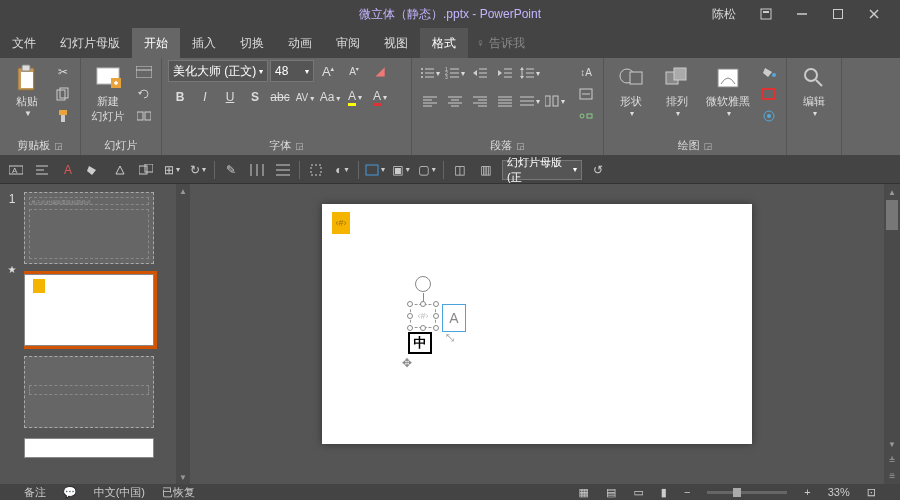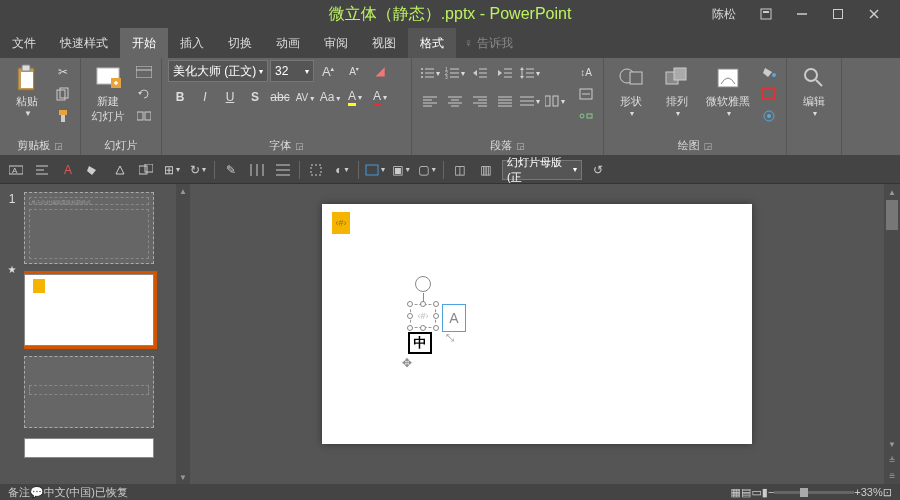--- a/index.html
+++ b/index.html
@@ -1,19 +1,19 @@
 <!DOCTYPE html>
 <html><head>
 <meta charset="utf-8">
 <style>
 * { margin: 0; padding: 0; box-sizing: border-box; font-family: "Microsoft YaHei", sans-serif; }
 body { width: 900px; height: 500px; background: #2b2b2b; overflow: hidden; color: #ddd; font-size: 12px; }
 .titlebar { height: 28px; background: #444; display: flex; align-items: center; padding: 0 8px; }
 .titlebar .spacer { flex: 1; }
-.titlebar .title { color: #bef264; font-size: 16px; position: absolute; left: 50%; transform: translateX(-50%); }
+.titlebar .title { color: #c4b5fd; font-size: 12px; position: absolute; left: 50%; transform: translateX(-50%); }
 .titlebar .user { color: #ddd; margin-right: 12px; }
 .winbtn { width: 36px; height: 24px; display: flex; align-items: center; justify-content: center; color: #ddd; }
 .menubar { height: 30px; background: #444; display: flex; align-items: stretch; }
 .menuitem { padding: 0 12px; display: flex; align-items: center; color: #ddd; cursor: pointer; }
 .menuitem.active { background: #666; color: #fff; }
 .menuitem.context { background: #555; color: #fff; }
 .tellme { display: flex; align-items: center; color: #888; margin-left: 8px; }
 .ribbon { height: 98px; background: #666; display: flex; border-bottom: 1px solid #444; }
 .group { display: flex; flex-direction: column; border-right: 1px solid #555; padding: 2px 6px 0; }
 .group-content { flex: 1; display: flex; align-items: flex-start; gap: 4px; }
@@ -59,21 +59,21 @@
 .h.tm { top: -4px; left: 50%; margin-left: -3px; } .h.bm { bottom: -4px; left: 50%; margin-left: -3px; }
 .h.lm { left: -4px; top: 50%; margin-top: -3px; } .h.rm { right: -4px; top: 50%; margin-top: -3px; }
 .ime-box { position: absolute; top: 28px; left: -2px; width: 24px; height: 22px; background: #fff; border: 2px solid #000; display: flex; align-items: center; justify-content: center; font-size: 13px; color: #000; font-weight: bold; }
 .text-cursor-box { position: absolute; top: 0; left: 32px; width: 24px; height: 28px; border: 1px solid #4aa3df; display: flex; align-items: center; justify-content: center; color: #888; font-size: 14px; }
 .resize-arrow { position: absolute; top: 28px; left: 36px; font-size: 10px; color: #888; }
 .move-cursor { position: absolute; top: 52px; left: -8px; font-size: 12px; color: #888; }
 .vscroll { width: 16px; background: #4a4a4a; display: flex; flex-direction: column; }
 .vscroll .arrow { height: 16px; display: flex; align-items: center; justify-content: center; color: #999; font-size: 8px; }
 .vscroll .track { flex: 1; position: relative; }
 .vscroll .thumb-s { position: absolute; top: 0; left: 2px; right: 2px; height: 30px; background: #777; }
-.statusbar { height: 16px; background: #444; display: flex; align-items: center; padding: 0 8px; gap: 0; font-size: 11px; color: #ccc; }
+.statusbar { height: 16px; background: #444; display: flex; align-items: center; padding: 0 24px; gap: 17px; font-size: 11px; color: #ccc; }
 .statusbar .spacer { flex: 1; }
 .zoom-slider { width: 80px; height: 3px; background: #666; position: relative; }
 .zoom-slider .knob { position: absolute; left: 26px; top: -3px; width: 8px; height: 9px; background: #aaa; }
 .dd { font-size: 8px; margin-left: 2px; }
 svg { display: block; }
 </style>
 </head>
 <body>
 
 <div class="titlebar">
@@ -99,21 +99,21 @@
   <div class="winbtn">
       <svg width="12" height="12">
         <line x1="2" y1="2" x2="10" y2="10" stroke="#ccc" stroke-width="1.5"></line>
         <line x1="10" y1="2" x2="2" y2="10" stroke="#ccc" stroke-width="1.5"></line>
       </svg>
     </div>
 </div>
 
 <div class="menubar">
   <div class="menuitem">文件</div>
-  <div class="menuitem">快速样式</div>
+  <div class="menuitem">幻灯片母版</div>
   <div class="menuitem active">开始</div>
   <div class="menuitem">插入</div>
   <div class="menuitem">切换</div>
   <div class="menuitem">动画</div>
   <div class="menuitem">审阅</div>
   <div class="menuitem">视图</div>
   <div class="menuitem context">格式</div>
   <div class="tellme">
     <span style="margin-right:4px">♀</span>
     <span>告诉我</span>
@@ -201,21 +201,21 @@
 
   <div class="group" style="min-width:250px">
     <div class="group-content">
       <div class="fontgroup-inner">
         <div class="fontrow">
           <div class="fontbox">
               <span>美化大师 (正文)</span>
               <span class="dd">▾</span>
             </div>
           <div class="sizebox">
-              <span>32</span>
+              <span>48</span>
               <span class="dd">▾</span>
             </div>
           <div class="iconbtn">
               <span style="font-size:13px">A<sup style="font-size:7px">▴</sup></span>
             </div>
           <div class="iconbtn">
               <span style="font-size:10px">A<sup style="font-size:6px">▾</sup></span>
             </div>
           <div class="iconbtn">
               <span style="color:#e77">◢</span>

